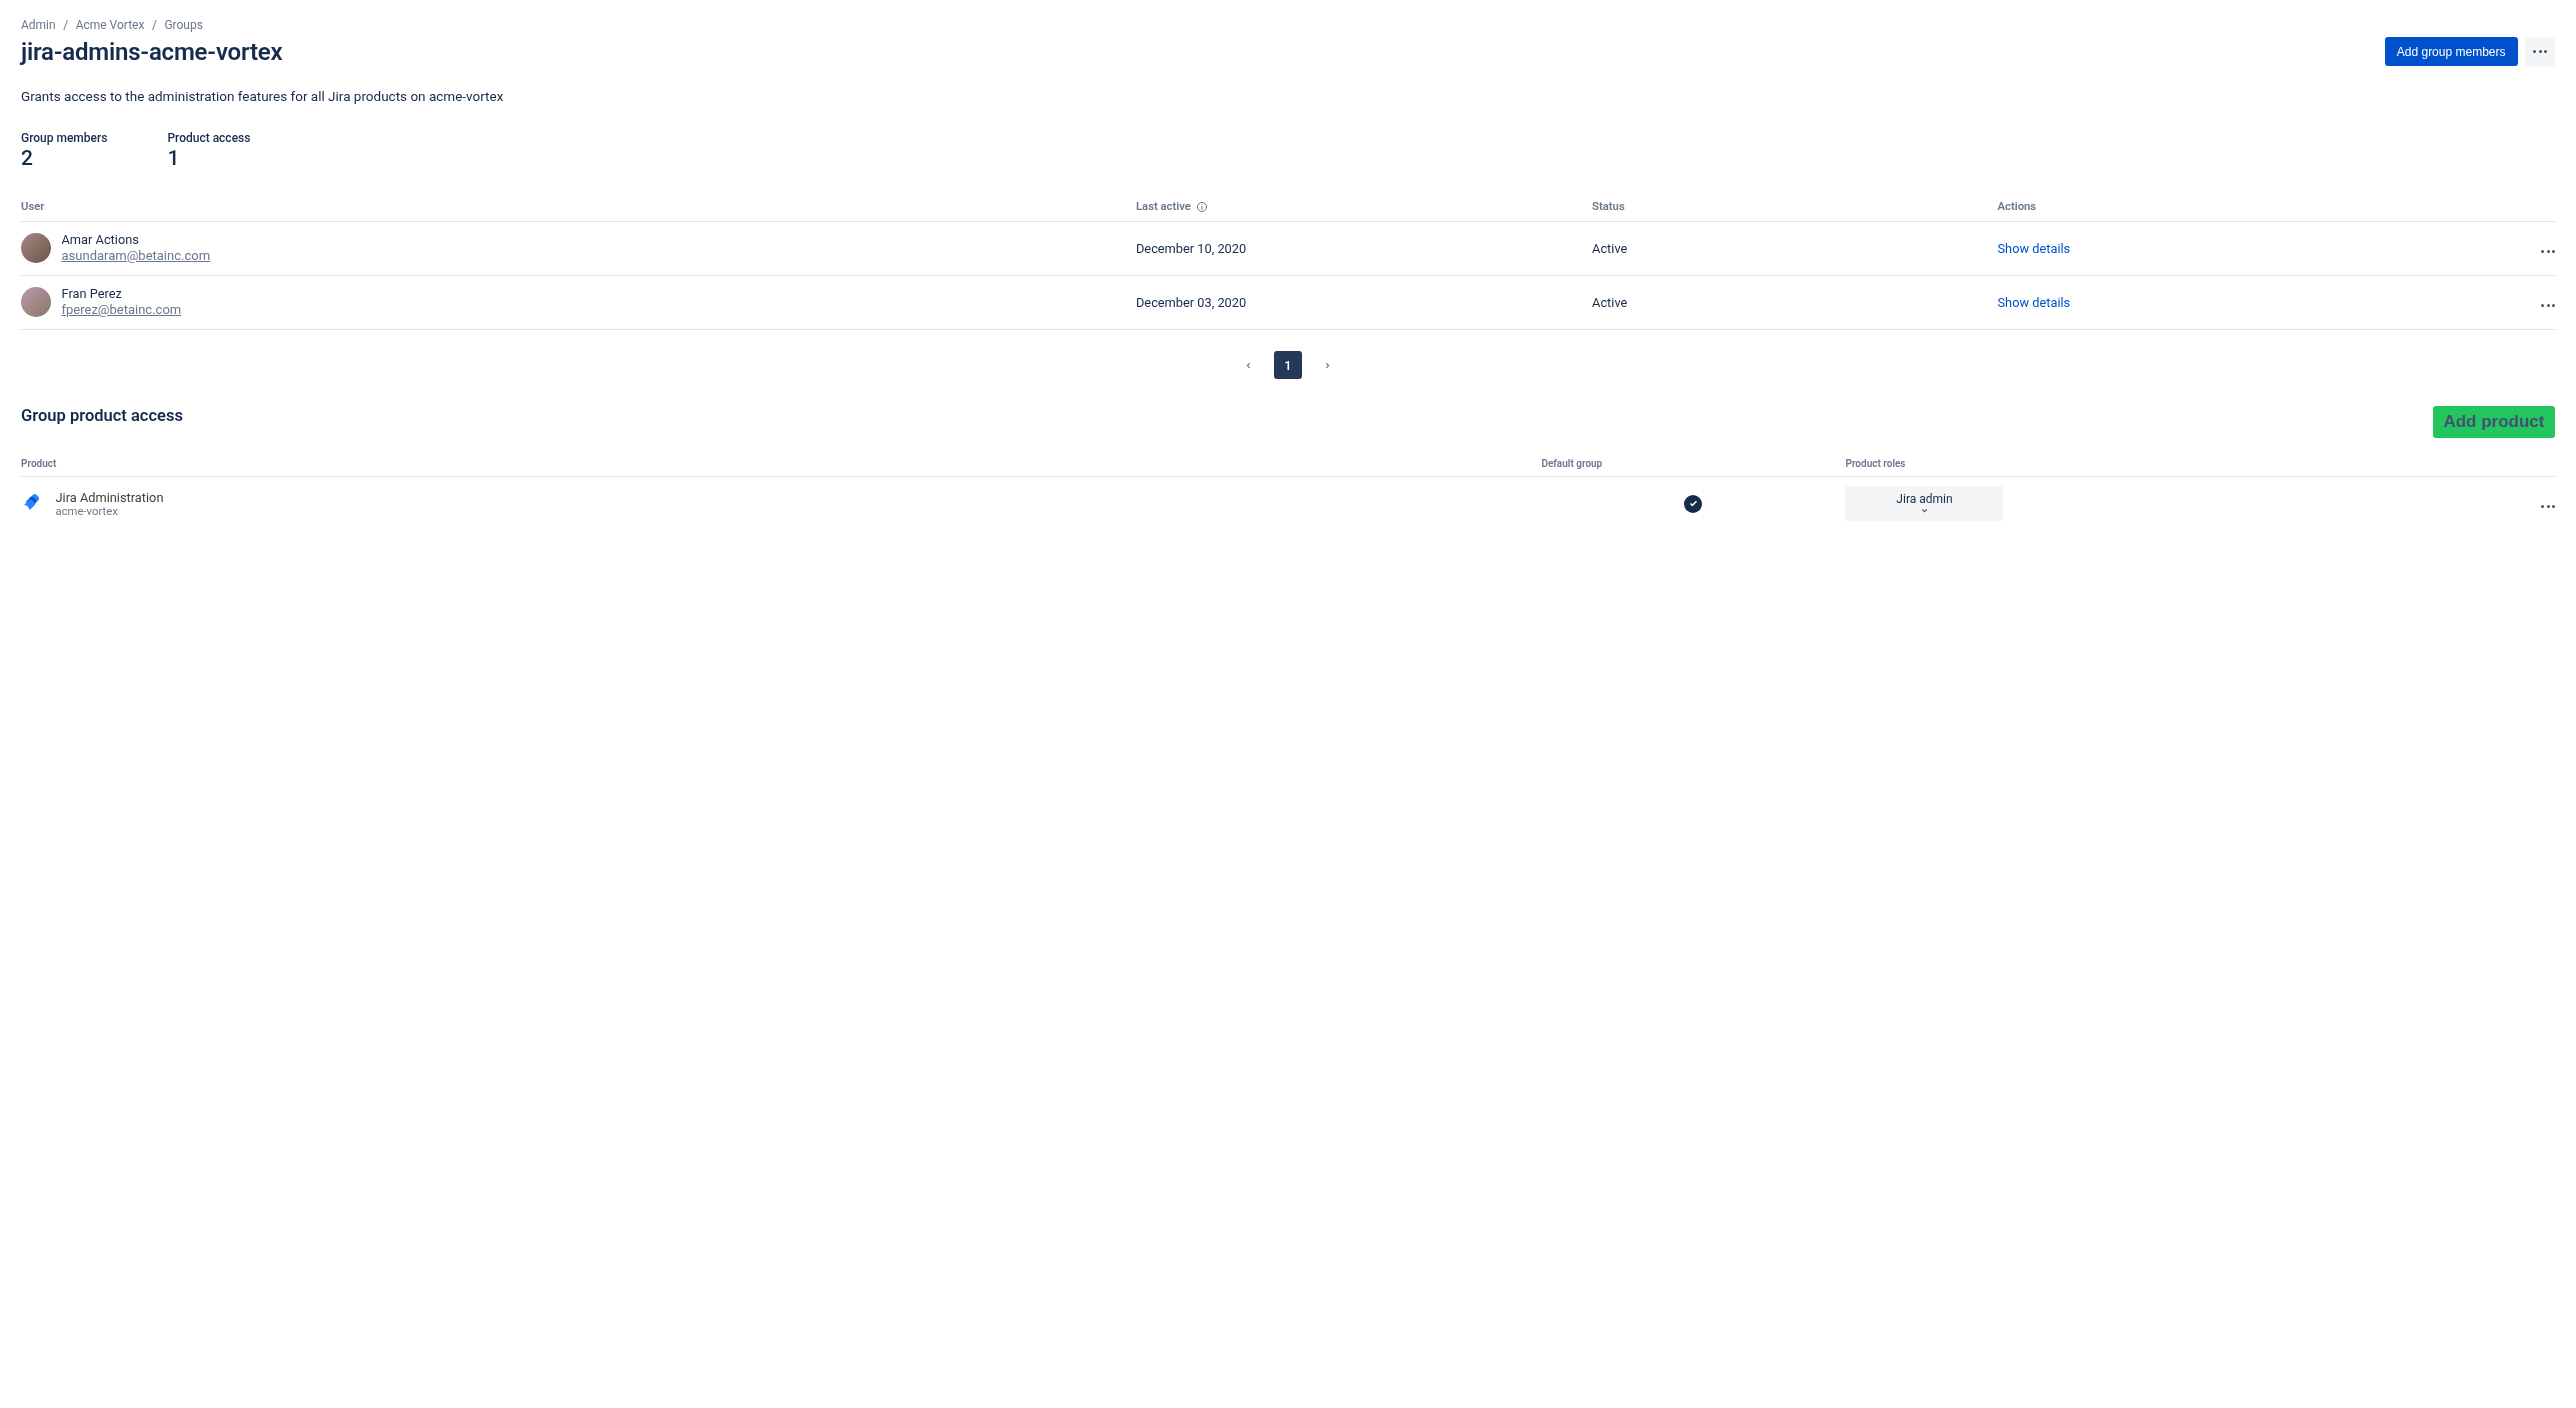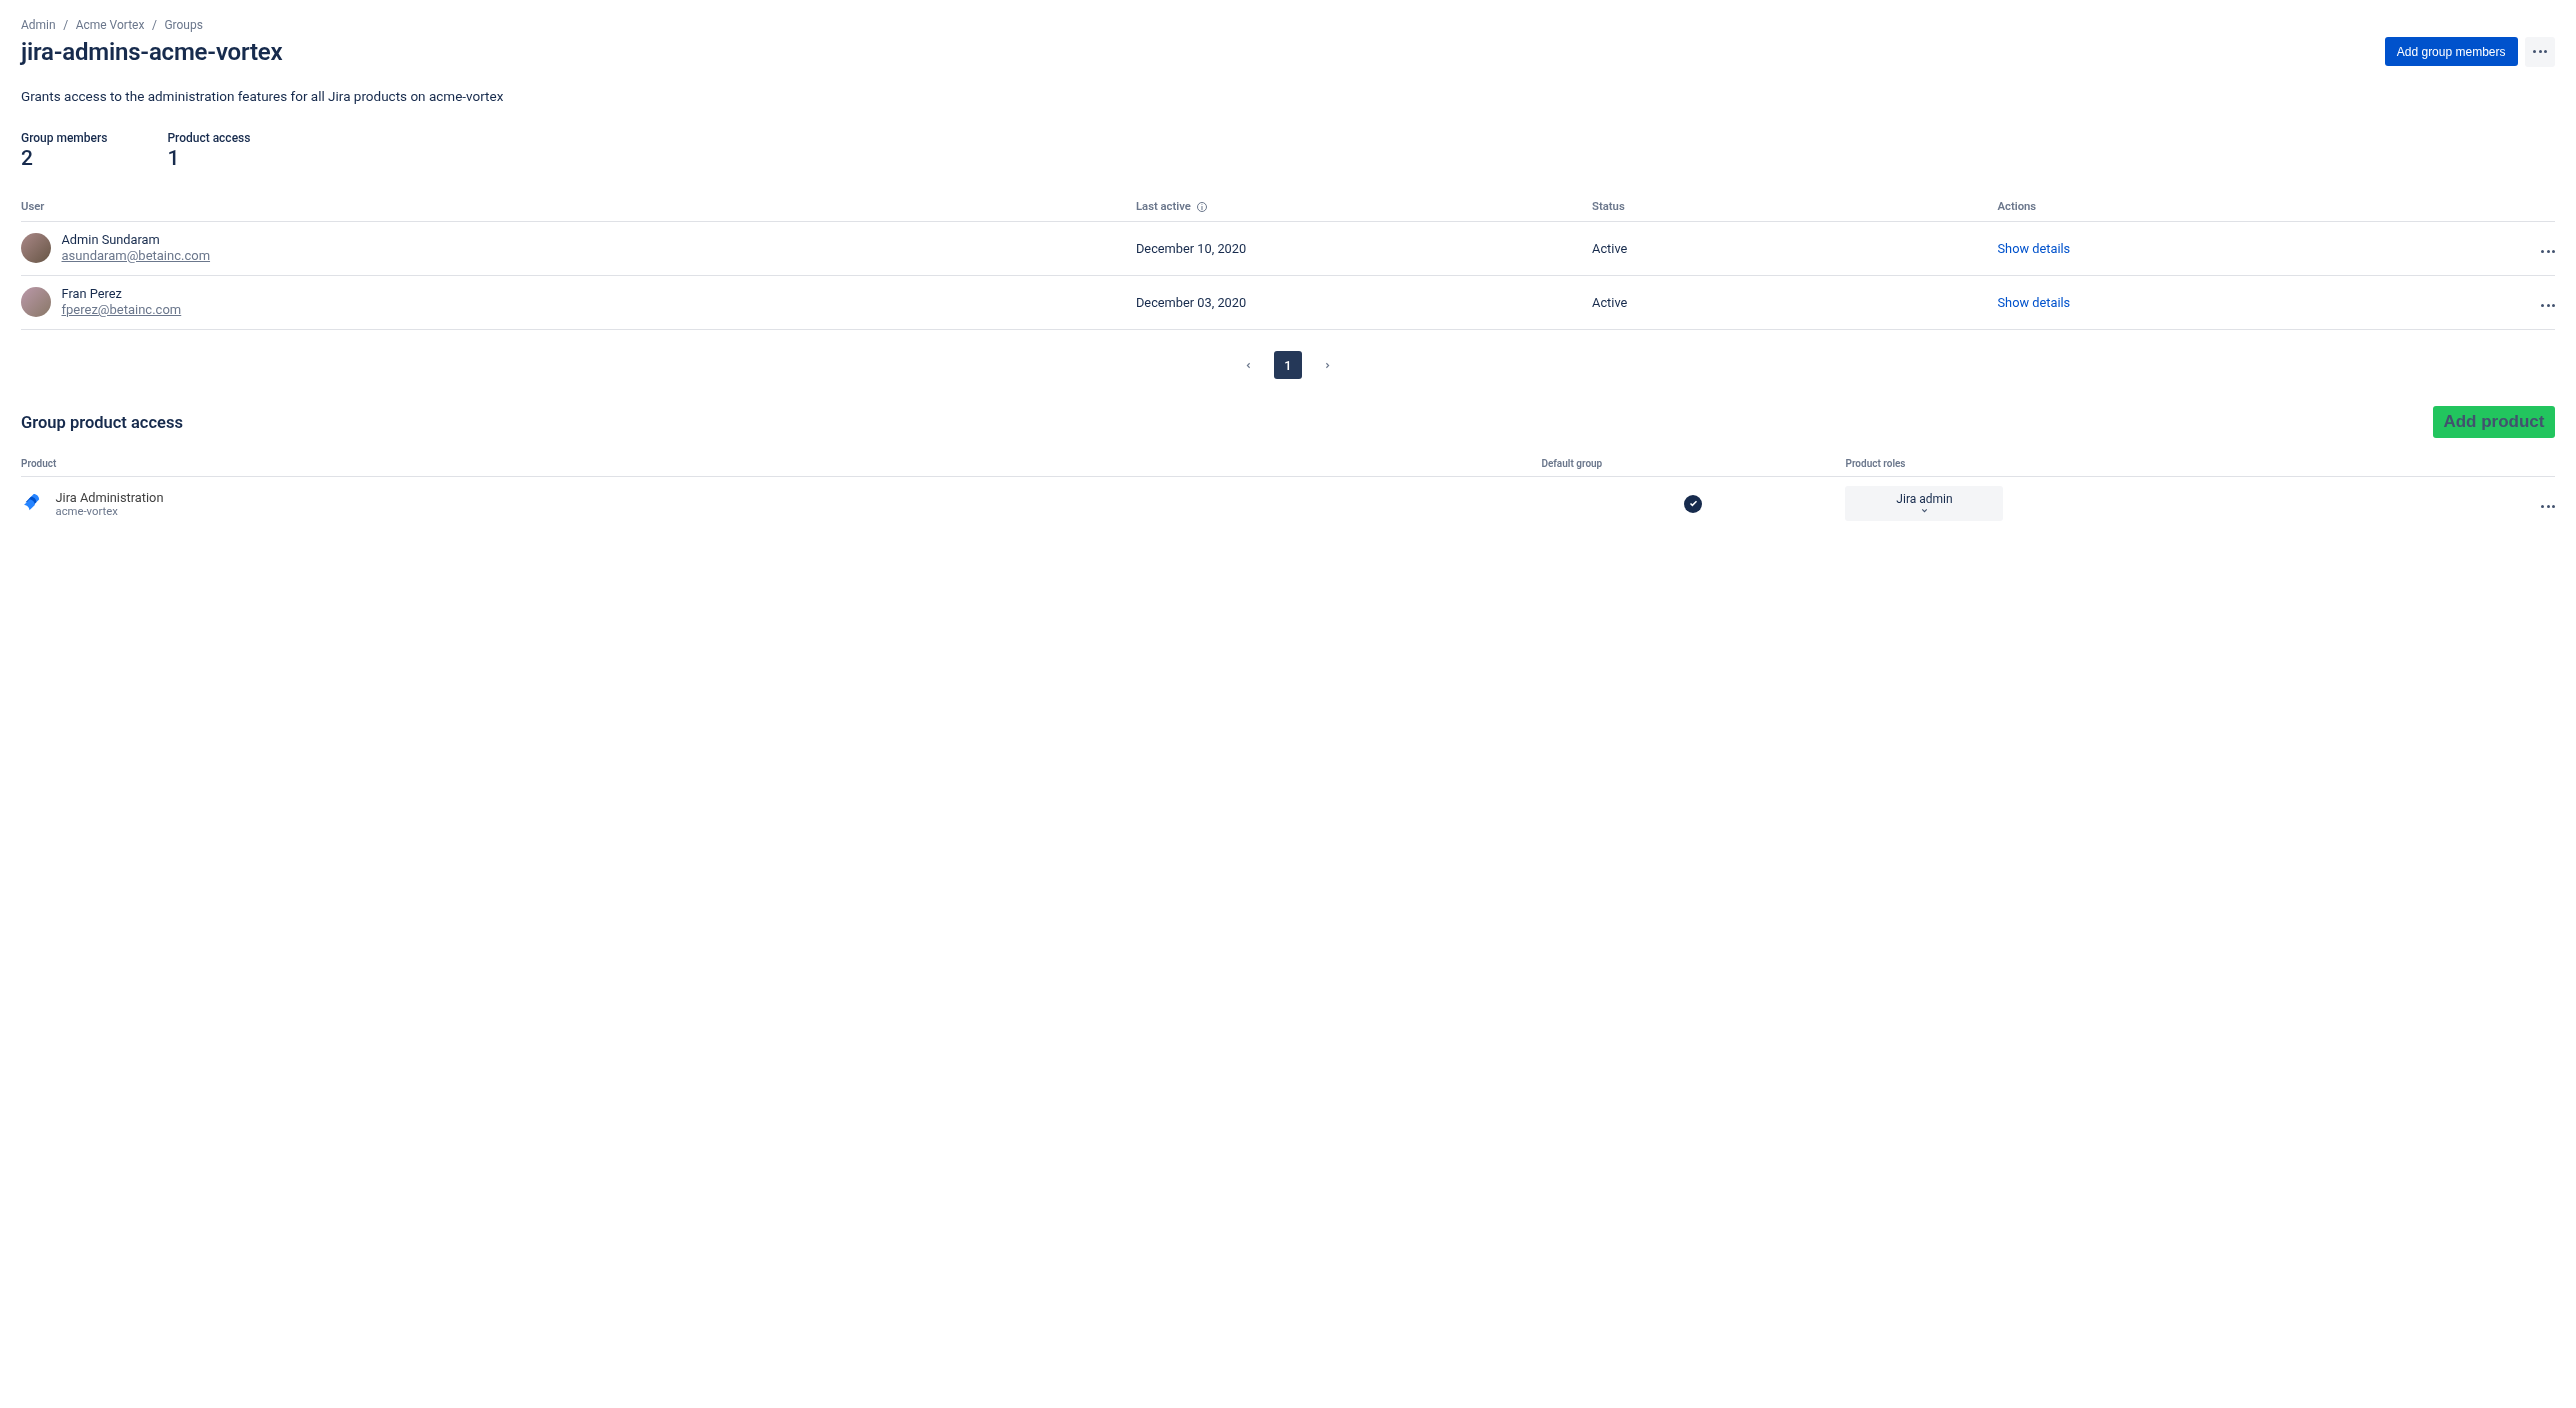--- a/index.html
+++ b/index.html
@@ -74,21 +74,21 @@
 
   
   .pagination { display: flex; justify-content: center; align-items: center; gap: 13.5px; margin: 21px 0 27px 0; }
   .page-arrow { color: #6B778C; cursor: pointer; font-size: 13.5px; padding: 4.5px 7.5px; }
   .page-num {
     background: #253858; color: #fff; width: 28.5px; height: 28.5px; border-radius: 3px;
     display: flex; align-items: center; justify-content: center; font-size: 12.8px; font-weight: 500;
   }
 
   
-  .section-header { display: flex; justify-content: space-between; align-items: center; margin-bottom: 13.5px; }
+  .section-header { display: flex; justify-content: space-between; margin-bottom: 13.5px; }
   .section-title { font-size: 16.5px; font-weight: 600; color: #172B4D; }
   .btn-secondary {
     background: #22c55e; border: none; border-radius: 3px;
     padding: 6px 10.5px; font-size: 17px; font-weight: 700; color: #42526E; cursor: pointer;
   }
 
   .prod-tbl { width: 100%; border-collapse: collapse; }
   .prod-tbl thead th {
     text-align: left; font-weight: 600; color: #6B778C; font-size: 10px;
     padding: 6px 0 7.5px 0; border-bottom: 1.5px solid #DFE1E6;
@@ -171,21 +171,21 @@
       <th class="col-actions">Actions</th>
       <th class="col-menu"></th>
     </tr>
   </thead>
   <tbody>
     <tr>
       <td>
         <div class="user-cell">
           <span class="avatar"></span>
           <div>
-            <div class="user-name">Admin Sundaram</div>
+            <div class="user-name">Amar Actions</div>
             <div class="user-email">asundaram@betainc.com</div>
           </div>
         </div>
       </td>
       <td>December 10, 2020</td>
       <td>Active</td>
       <td><a class="link">Show details</a></td>
       <td class="row-menu">
         <span class="dots">
             <span></span>

